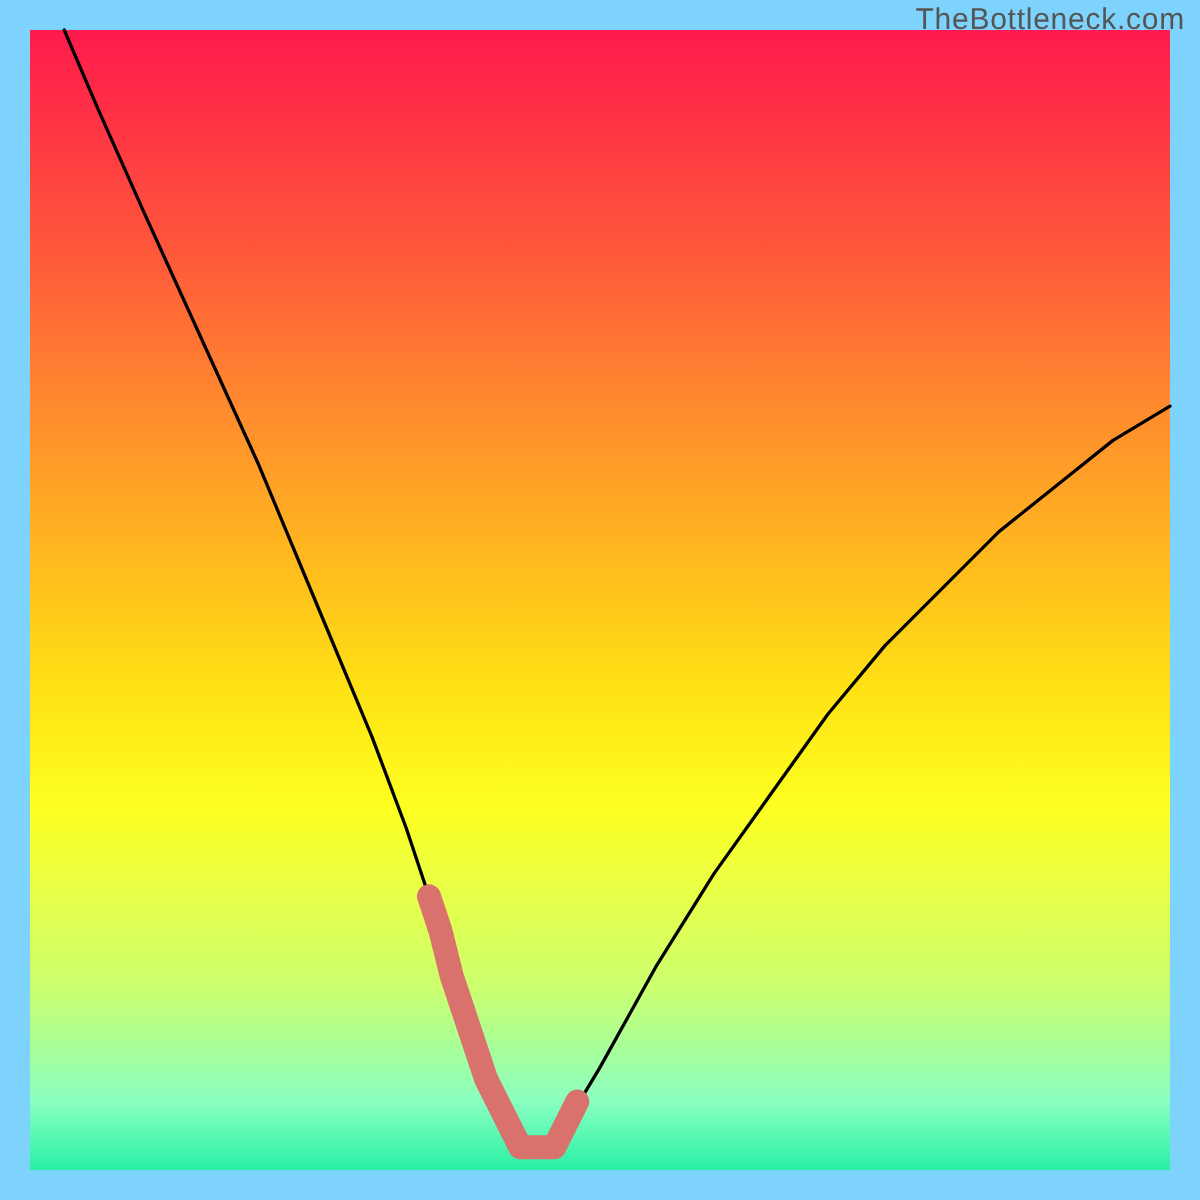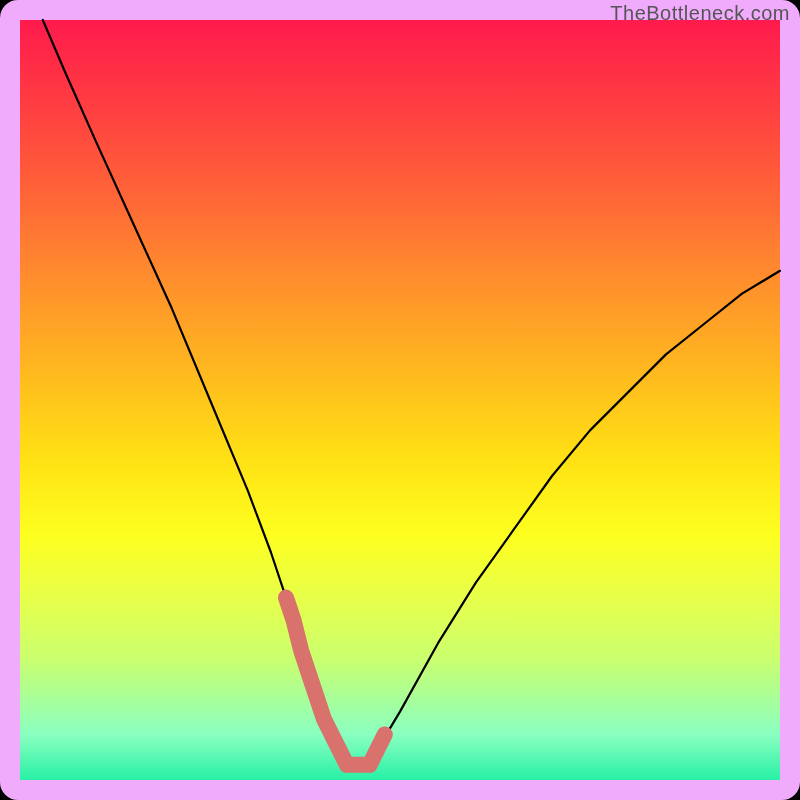--- a/index.html
+++ b/index.html
@@ -9,22 +9,21 @@
     height: 800px;
     background: #000;
     overflow: hidden;
   }
   .frame {
     position: absolute;
     left: 0;
     top: 0;
     width: 800px;
     height: 800px;
-    background: #f0abfc;
-    border-radius: 18px;
+    background: #7dd3fc;
   }
   .plot {
     position: absolute;
     left: 20px;
     top: 20px;
     width: 760px;
     height: 760px;
     background: linear-gradient(
       to bottom,
       #ff1a4d 0%,

